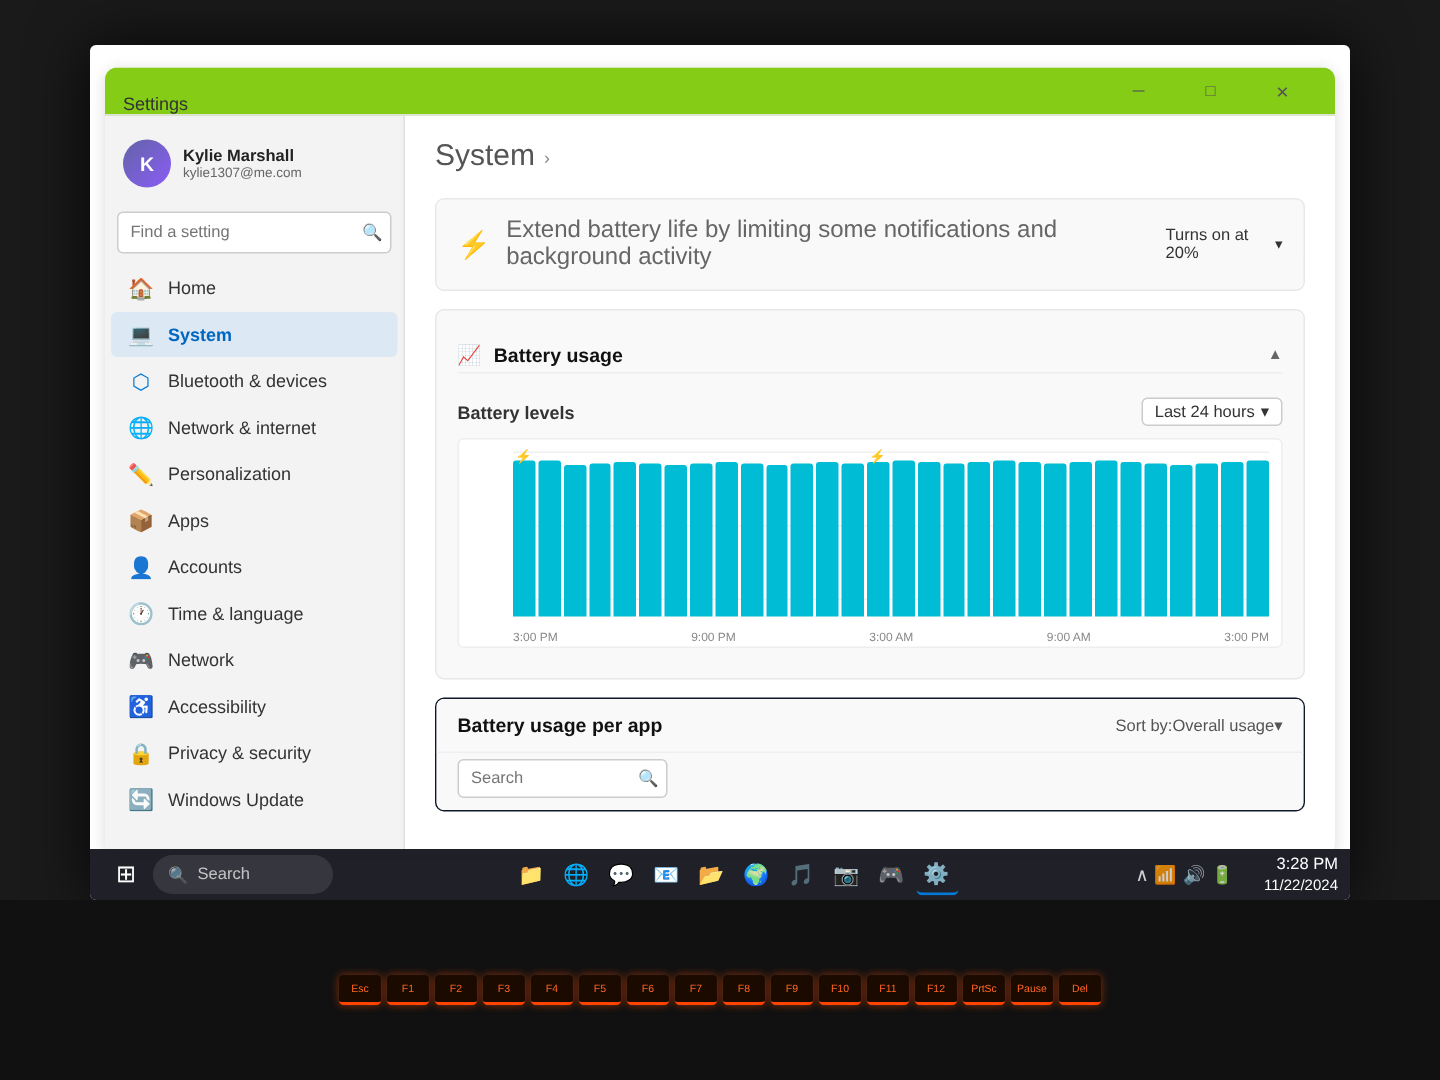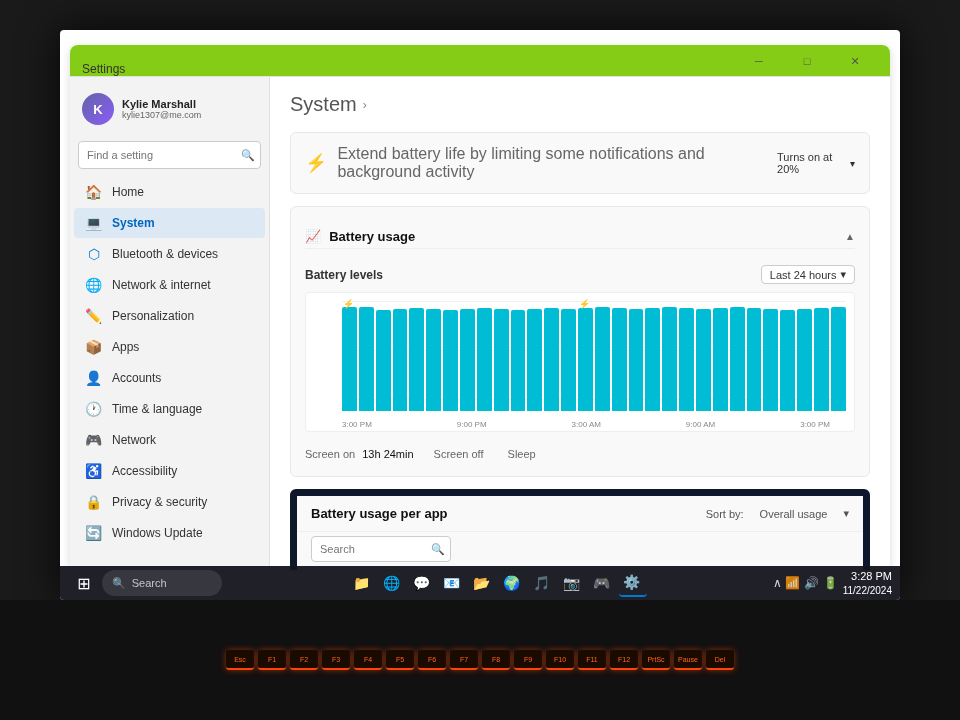--- a/index.html
+++ b/index.html
@@ -345,21 +345,21 @@
     .charge-icon {
       position: absolute;
       top: -2px;
       font-size: 9px;
       color: #2196f3;
     }
     .chart-x-labels {
       position: absolute;
       bottom: 2px;
       left: 36px;
-      right: 24px;
+      right: 8px;
       display: flex;
       justify-content: space-between;
     }
     .x-label {
       font-size: 8px;
       color: #888;
     }
 
     
     .usage-stats {
@@ -367,36 +367,36 @@
       gap: 20px;
       padding: 8px 0 4px;
       font-size: 11px;
     }
     .usage-item-label { color: #666; margin-right: 4px; }
     .usage-item-value { color: #111; font-weight: 500; }
 
     
     .per-app-section {
       margin-top: 8px;
-      border: 7px solid #0f172a;
+      border: 1px solid #0f172a;
       border-radius: 6px;
       overflow: hidden;
     }
     .per-app-header {
       display: flex;
       align-items: center;
       justify-content: space-between;
       padding: 10px 14px;
       background: #f9f9f9;
     }
     .per-app-title { font-size: 13px; font-weight: 600; color: #111; }
     .per-app-sort {
       display: flex;
       align-items: center;
-      gap: 16px;
+      gap: 0;
       font-size: 11px;
       color: #555;
     }
     .per-app-search {
       padding: 4px 14px 8px;
       background: #f9f9f9;
       border-top: 1px solid #eee;
     }
     .per-app-search input {
       width: 140px;
@@ -461,20 +461,21 @@
       min-width: 120px;
     }
     .search-taskbar span { font-size: 11px; color: rgba(255,255,255,0.7); }
 
     .system-tray {
       display: flex;
       align-items: center;
       gap: 4px;
       font-size: 10px;
       color: white;
+      margin-left: 16px;
     }
     .tray-time { text-align: right; line-height: 1.3; }
     .tray-time .time { font-size: 11px; }
     .tray-time .date { font-size: 10px; }
     .tray-icon { font-size: 12px; color: rgba(255,255,255,0.8); cursor: pointer; }
 
     
     .grid-line {
       position: absolute;
       left: 36px;
@@ -747,34 +748,20 @@
               <div class="chart-x-labels">
                 <span class="x-label">3:00 PM</span>
                 <span class="x-label">9:00 PM</span>
                 <span class="x-label">3:00 AM</span>
                 <span class="x-label">9:00 AM</span>
                 <span class="x-label">3:00 PM</span>
               </div>
             </div>
           </div>
 
-          <div class="usage-stats">
-            <div>
-              <span class="usage-item-label">Screen on</span>
-              <span class="usage-item-value">13h 24min</span>
-            </div>
-            <div>
-              <span class="usage-item-label">Screen off</span>
-              <span class="usage-item-value"></span>
-            </div>
-            <div>
-              <span class="usage-item-label">Sleep</span>
-              <span class="usage-item-value"></span>
-            </div>
-          </div>
         </div>
 
         <div class="per-app-section">
           <div class="per-app-header">
             <span class="per-app-title">Battery usage per app</span>
             <div class="per-app-sort">
               <span>Sort by:</span>
               <span>Overall usage</span>
               <span>▾</span>
             </div>

